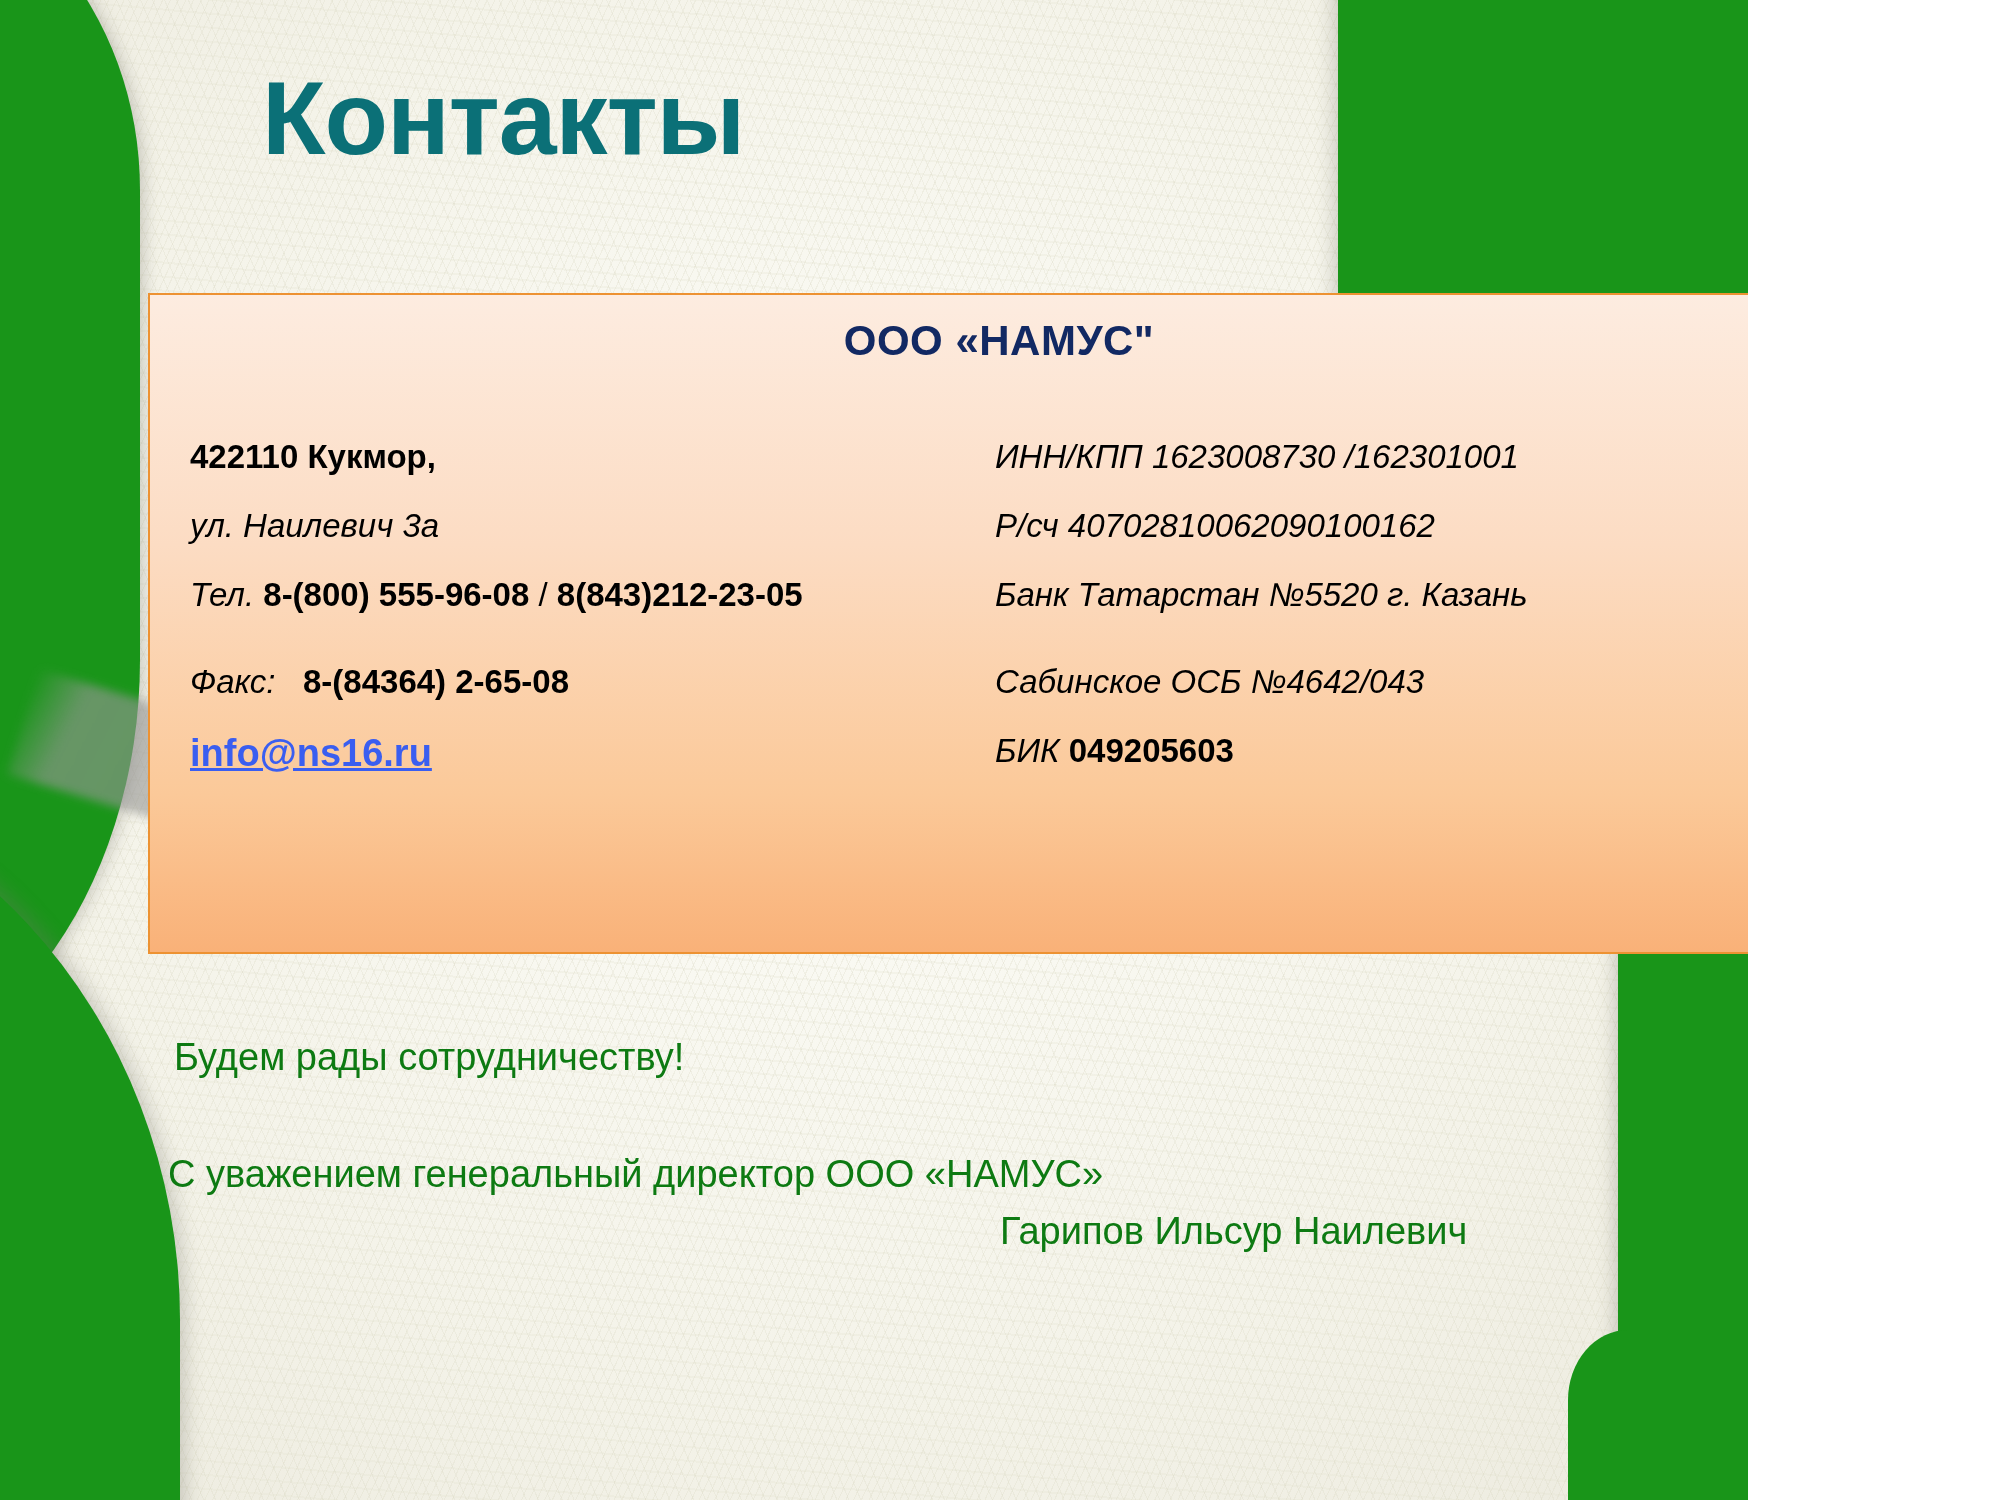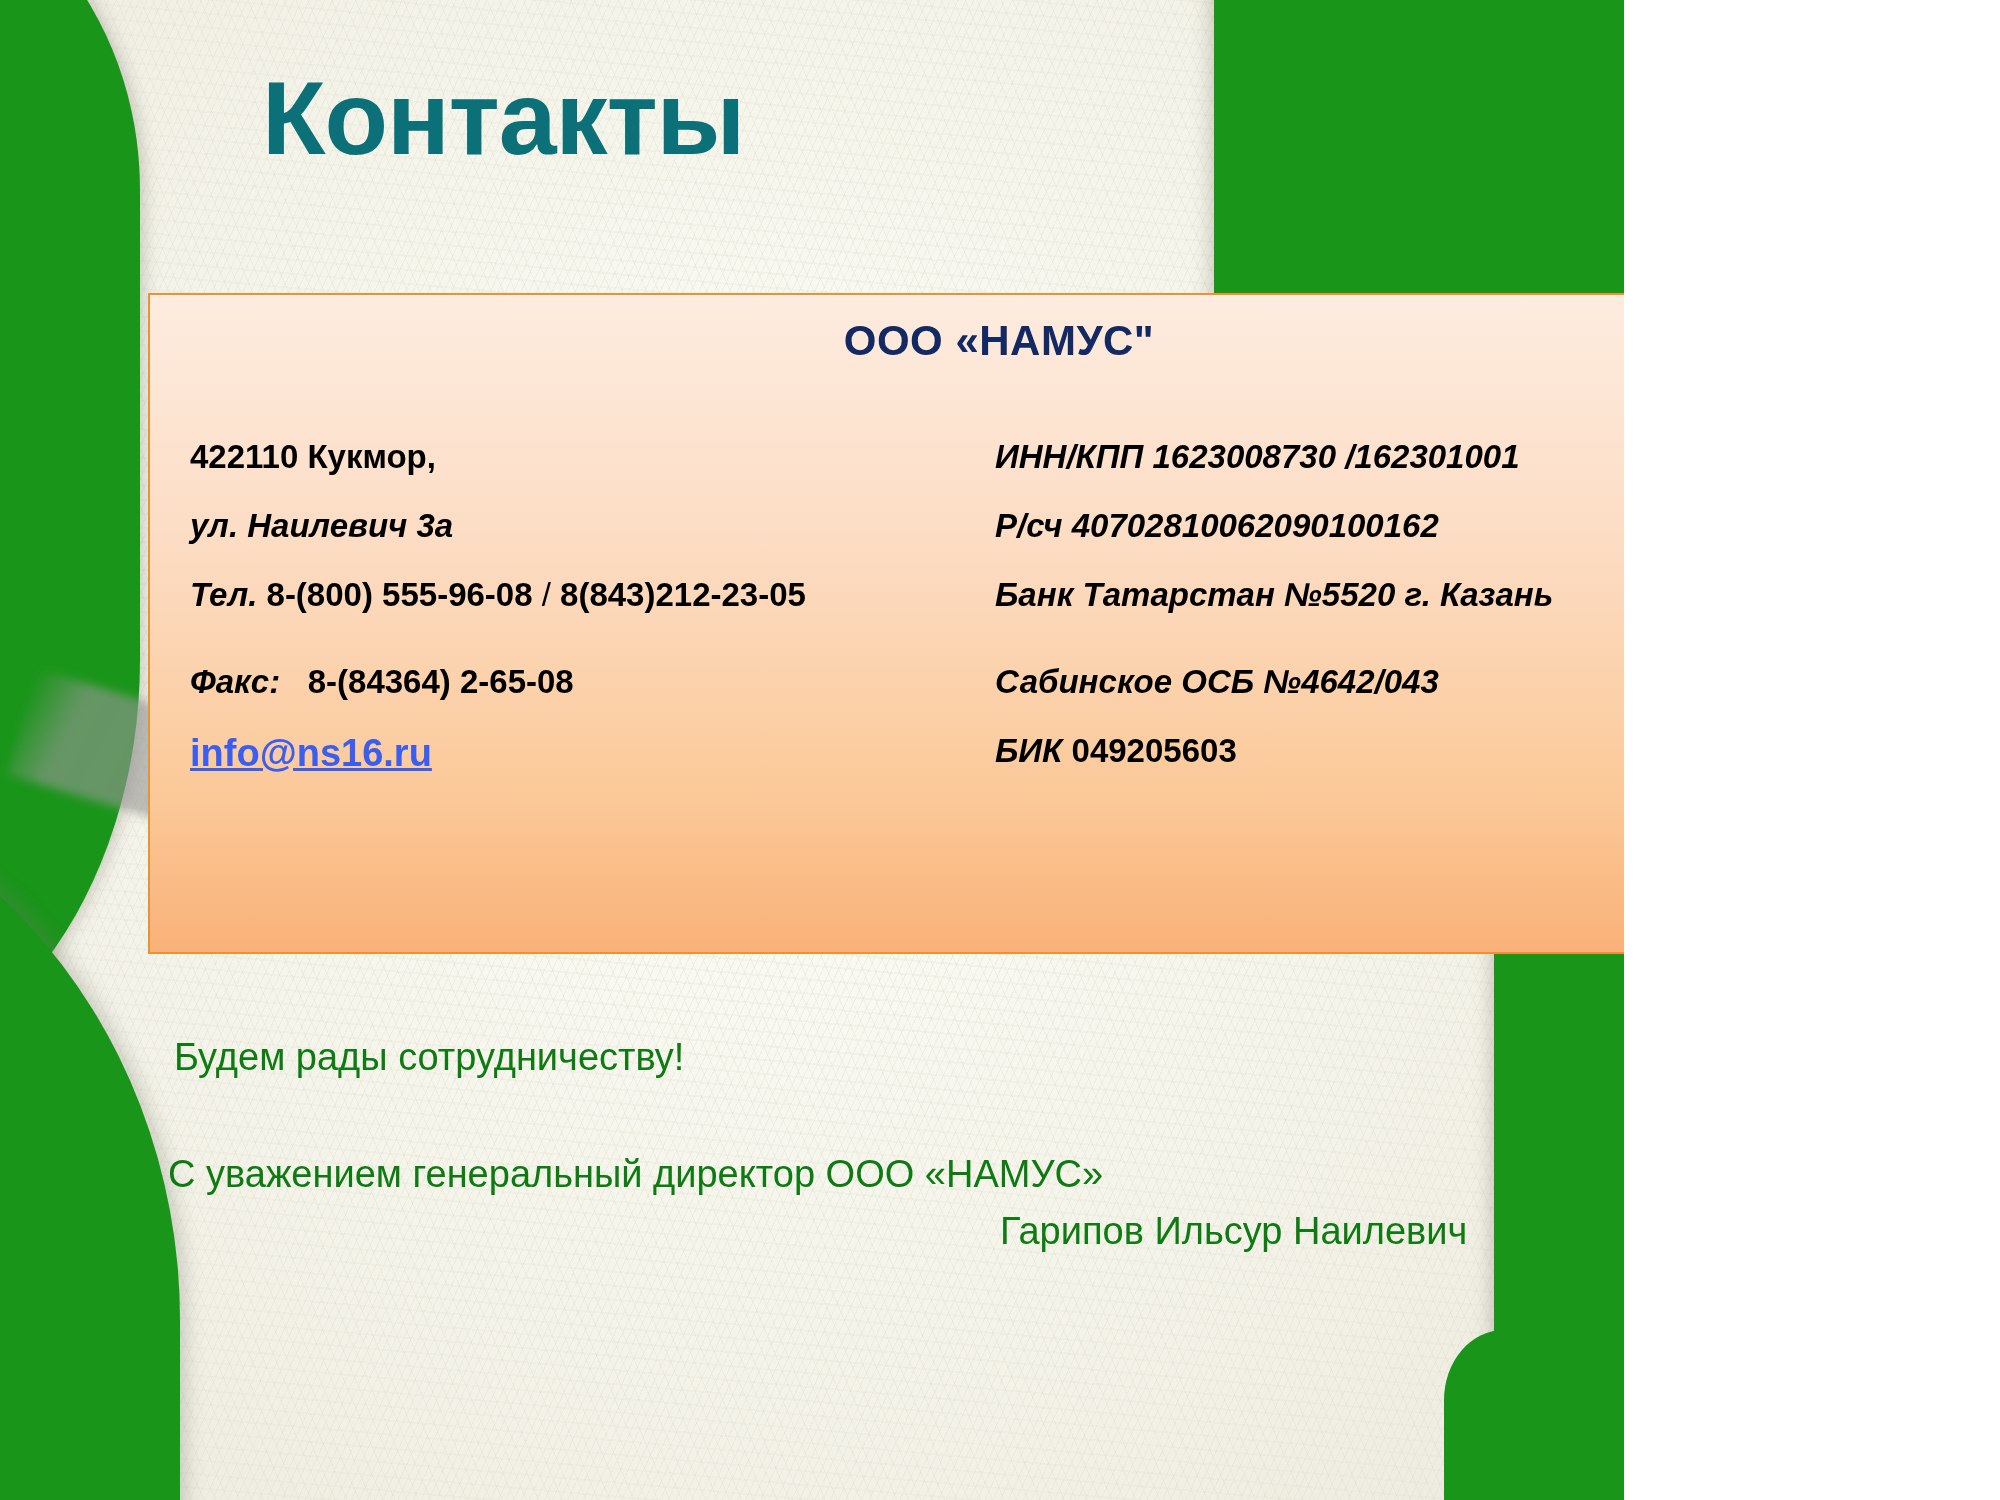--- a/index.html
+++ b/index.html
@@ -3,21 +3,21 @@
 <meta charset="utf-8">
 <style>
   html, body {
     margin: 0;
     padding: 0;
     background: #ffffff;
   }
 
   #slide {
     position: relative;
-    width: 1624px;
+    width: 1748px;
     height: 1500px;
     overflow: hidden;
     background: #f4f4ec;
     font-family: "Liberation Sans", sans-serif;
   }
 
   
   .paper {
     position: absolute;
     inset: 0;
@@ -160,21 +160,21 @@
   }
 
   .row {
     font-size: 33px;
     color: #000000;
     line-height: 1.0;
     white-space: nowrap;
     margin-bottom: 36px;
   }
 
-  .bi { font-weight: bold; font-style: italic; }
+  .bi { font-weight: normal; font-style: italic; }
   .b  { font-weight: bold; font-style: normal; }
   .plain { font-weight: normal; font-style: normal; }
 
   .gap-row { height: 18px; }
 
   .email-link {
     font-size: 38px;
     font-weight: bold;
     font-style: normal;
     color: #3a5ef0;

